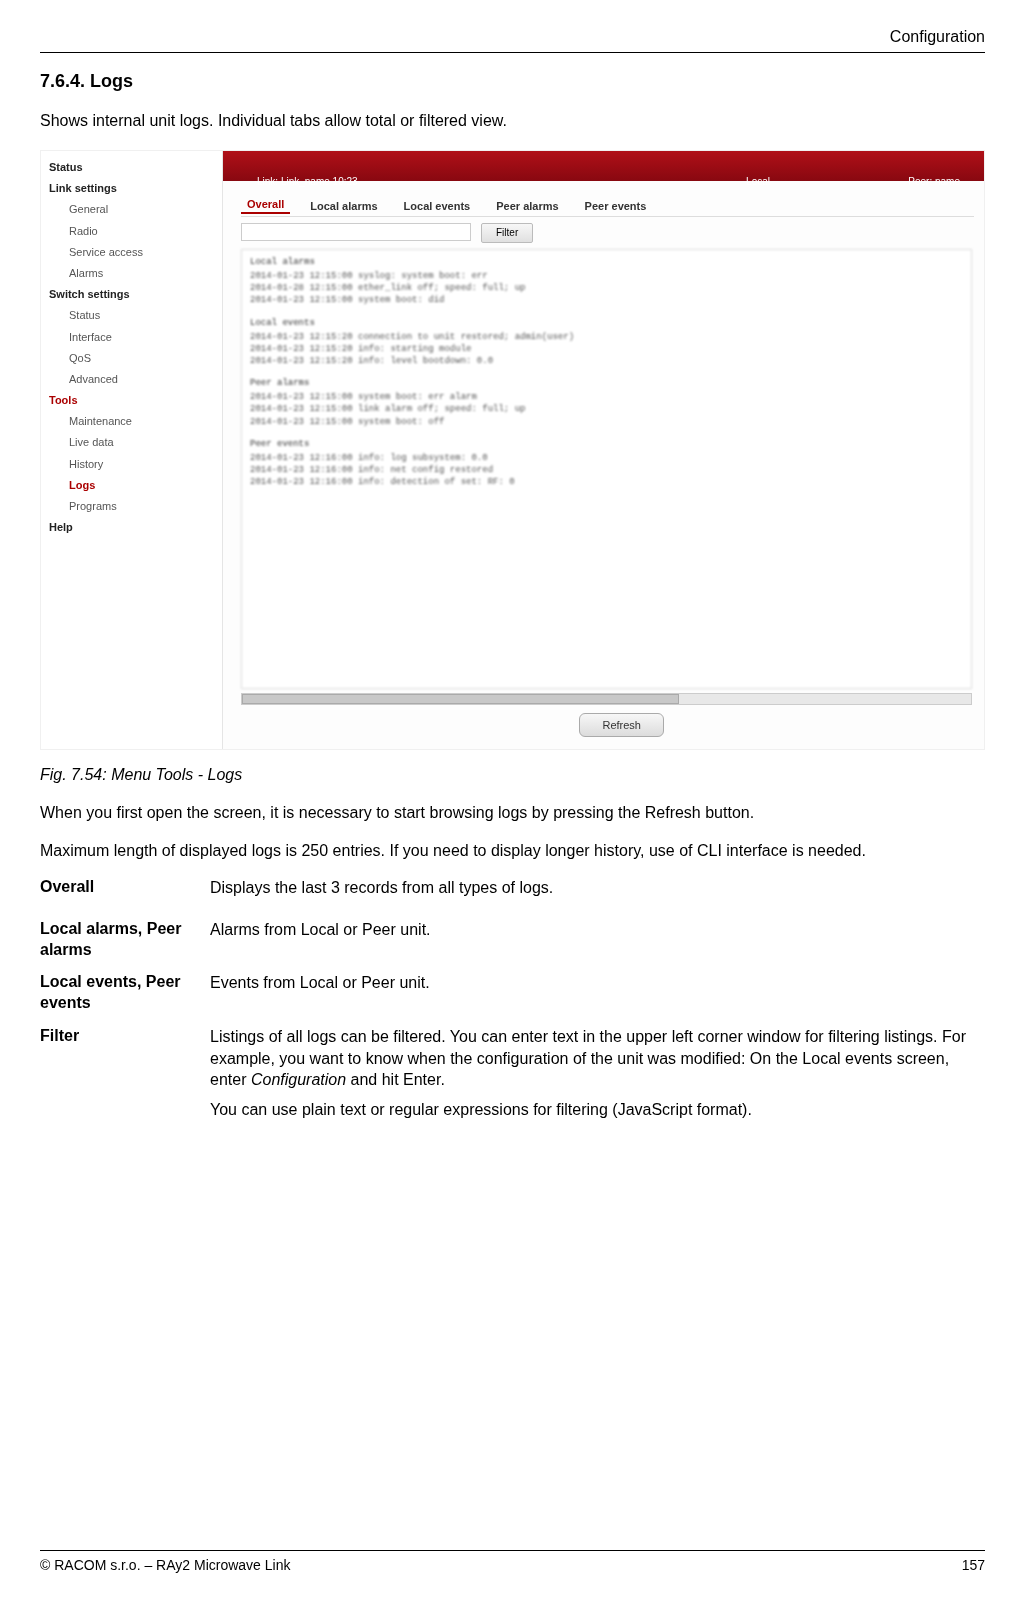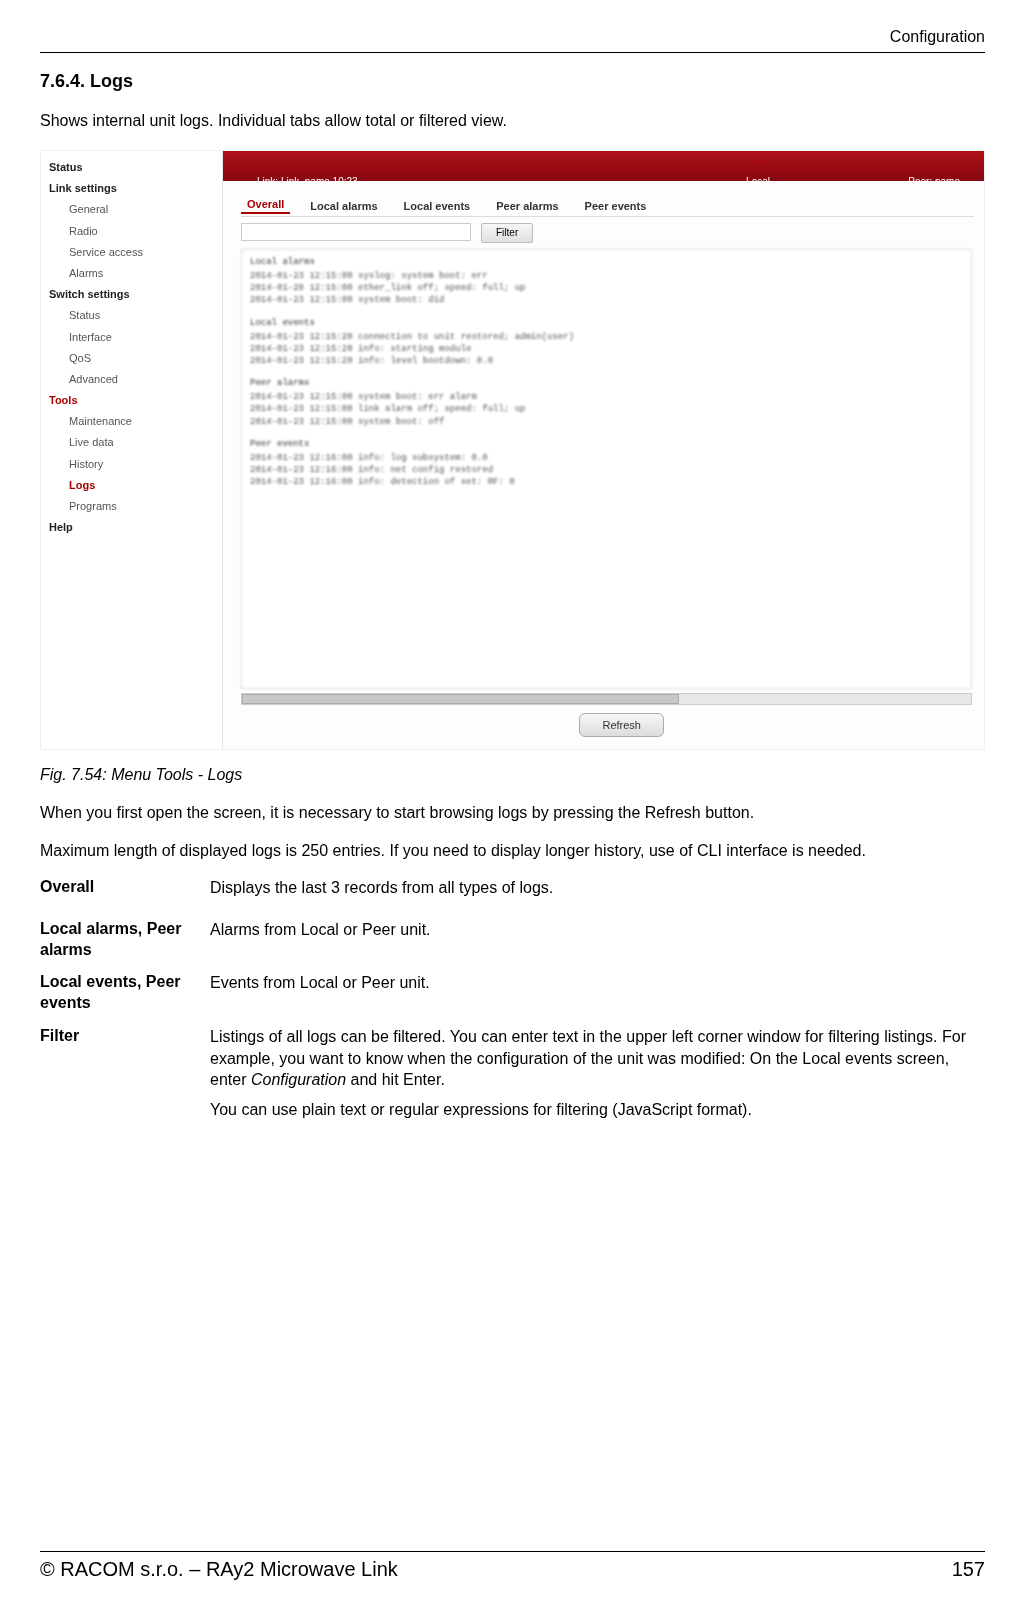--- a/index.html
+++ b/index.html
@@ -141,22 +141,22 @@
     
     .fig-caption { font-style: italic; font-size: 16px; margin-bottom: 18px; }
     .para { font-size: 16px; margin-bottom: 16px; line-height: 1.35; }
     .def-list { display: grid; grid-template-columns: 160px 1fr; column-gap: 10px; row-gap: 12px; margin-top: 4px;}
     .def-term { font-weight: bold; font-size: 16px; line-height: 1.3;}
     .def-desc { font-size: 16px; line-height: 1.35;}
     .def-desc p { margin-bottom: 8px; }
     .def-desc em { font-style: italic; }
     .footer {
       position: absolute;
-      left: 40px; right: 40px; bottom: 18px;
-      font-size: 20px;
+      left: 40px; right: 40px; bottom: 26px;
+      font-size: 14px;
     }
     .footer .left { float: left; }
     .footer .right { float: right; }
   </style>
 </head>
 <body>
 
 <div class="page-wrap">
   <div class="chapter-label">Configuration</div>
   <hr class="rule">

